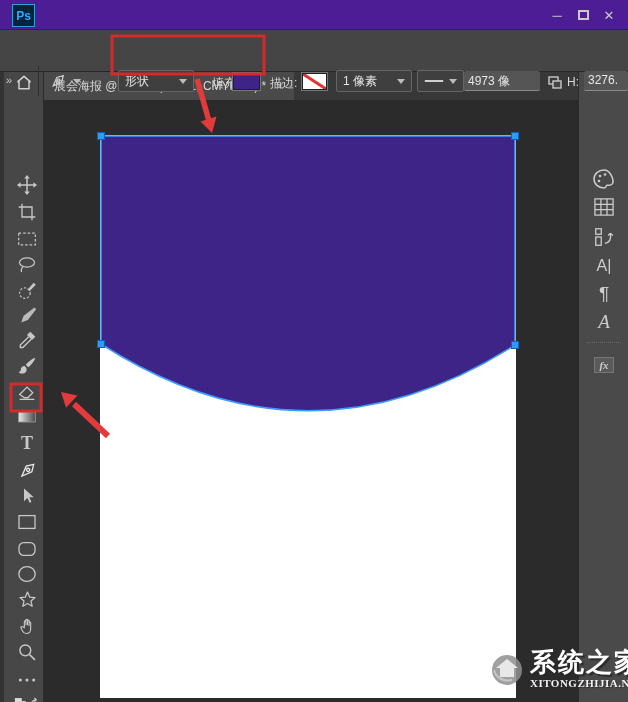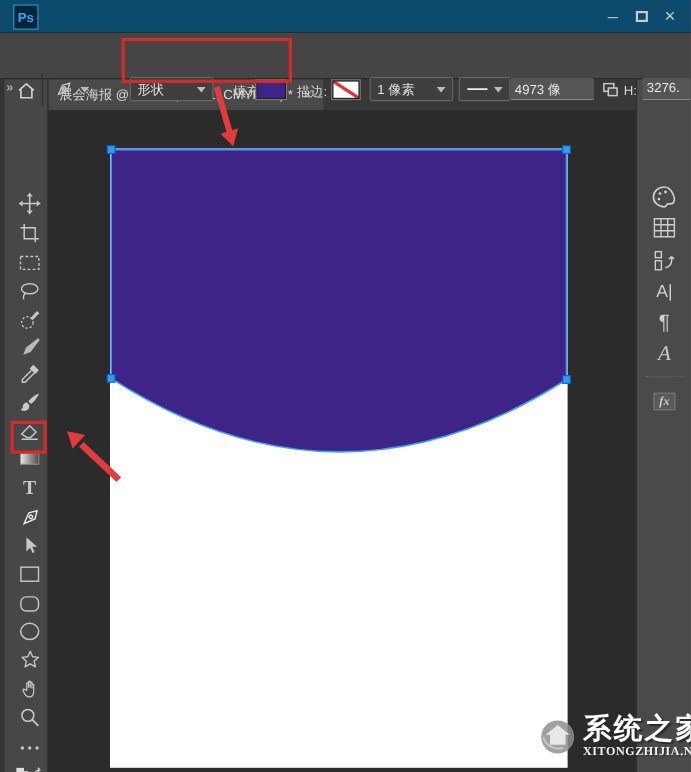--- a/index.html
+++ b/index.html
@@ -1,20 +1,20 @@
 <!DOCTYPE html>
 <html><head>
 <meta charset="utf-8">
 <style>
   * { margin:0; padding:0; box-sizing:border-box; }
   html,body { width:628px; height:702px; overflow:hidden; }
   body { font-family:"Liberation Sans","DejaVu Sans",sans-serif; background:#2b2b2b; position:relative; color:#d6d6d6; }
 
   
-  .titlebar { position:absolute; left:0; top:0; width:628px; height:30px; background:#0c4a6e; border-bottom:1px solid #2a2a2a; z-index:10; }
+  .titlebar { position:absolute; left:0; top:0; width:628px; height:30px; background:#4c1d95; border-bottom:1px solid #2a2a2a; z-index:10; }
   .ps-logo { position:absolute; left:12px; top:4px; width:23px; height:23px; background:#04243b; border:1px solid #2f9fd6; color:#31a8ff; font-size:12px; font-weight:bold; display:flex; align-items:center; justify-content:center; }
   .menus { position:absolute; left:48px; top:0; height:30px; display:flex; align-items:center; }
   .menu-item { padding:0 8px; font-size:12.5px; color:#dcdcdc; white-space:nowrap; }
   .win-controls { position:absolute; right:6px; top:0; height:30px; display:flex; align-items:center; }
   .win-btn { width:26px; height:22px; display:flex; align-items:center; justify-content:center; color:#c9c9c9; font-size:13px; }
   .max-glyph { width:11px; height:10px; border:2px solid #c9c9c9; display:inline-block; }
 
   
   .optionsbar { position:absolute; left:0; top:30px; width:628px; height:42px; background:#454545; border-bottom:1px solid #282828; z-index:9; }
   .opt-label { position:absolute; top:45px; font-size:12px; color:#d8d8d8; white-space:nowrap; }

